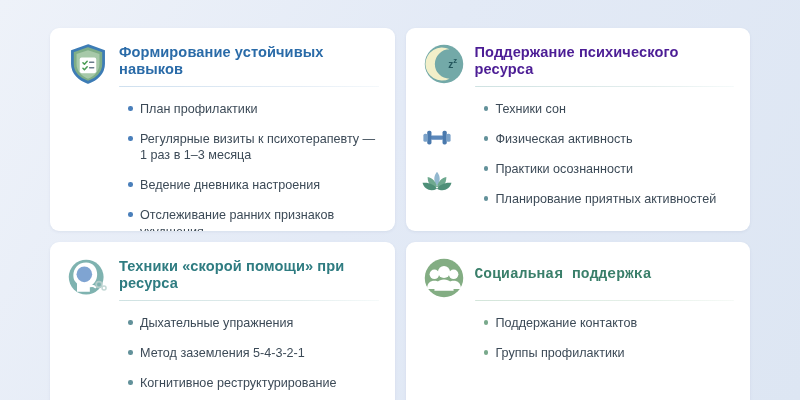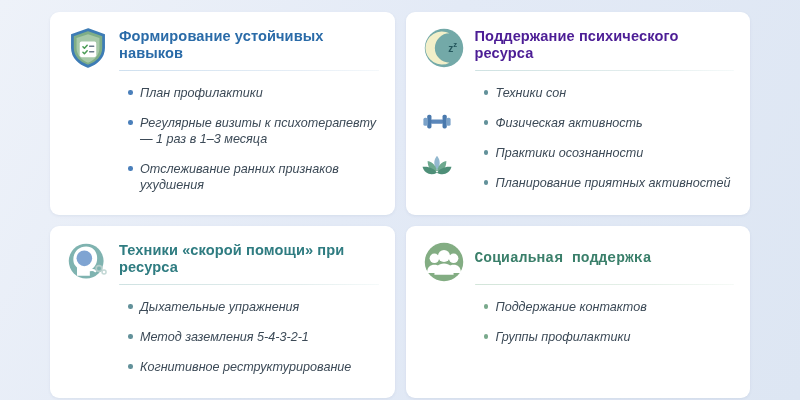--- a/index.html
+++ b/index.html
@@ -3,21 +3,21 @@
 <meta charset="utf-8">
 <style>
   html,body{margin:0;padding:0;}
   body{
     width:800px;height:400px;overflow:hidden;
     font-family:"Liberation Sans","DejaVu Sans",sans-serif;
     background:linear-gradient(120deg,#eef2f9 0%,#e3eaf6 45%,#dde6f3 100%);
   }
   .board{
     position:relative;width:800px;height:400px;box-sizing:border-box;
-    padding:12px 50px;
+    padding:28px 50px;
   }
   .grid{
     display:grid;
     grid-template-columns:1fr 1fr;
     grid-template-rows:203px 172px;
     column-gap:11px;row-gap:11px;
     width:700px;height:386px;
   }
   .card{
     position:relative;background:#ffffff;border-radius:9px;
@@ -40,21 +40,21 @@
   .c-green .head-title{color:#3a7f6a;font-family:Liberation Mono, monospace;}
 
   .rule{
     height:1px;margin:0 0 0 53px;border-radius:1px;
   }
   .c-blue .rule{background:linear-gradient(90deg,#cfe0ef 0%,#e6eef6 70%,#f4f8fb 100%);}
   .c-teal .rule{background:linear-gradient(90deg,#cfe2e2 0%,#e4eeee 70%,#f5fafa 100%);}
   .c-teal2 .rule{background:linear-gradient(90deg,#cfe2e2 0%,#e4eeee 70%,#f5fafa 100%);}
   .c-green .rule{background:linear-gradient(90deg,#d3e5da 0%,#e7f1ea 70%,#f6faf7 100%);}
 
-  ul.items{list-style:none;margin:0;padding:14px 0 0 62px;font-style:italic;}
+  ul.items{list-style:none;margin:0;padding:14px 0 0 62px;}
   ul.items li{
     position:relative;font-size:12.6px;line-height:1.28;
     color:#3c4a57;margin-bottom:14px;padding-left:12px;
   }
   ul.items li:last-child{margin-bottom:0;}
   ul.items li::before{
     content:"";position:absolute;left:0;top:5px;
     width:4.5px;height:4.5px;border-radius:50%;
   }
   .c-blue ul.items li::before{background:#4a7fba;}
@@ -85,20 +85,21 @@
             <rect x="25" y="21.3" width="6" height="1.7" rx=".8" fill="#6b7c8c"></rect>
             <rect x="25" y="27.3" width="6" height="1.7" rx=".8" fill="#6b7c8c"></rect>
           </svg>
         </span>
         <span class="head-title">Формирование устойчивых навыков</span>
       </div>
       <div class="rule"></div>
       <ul class="items">
         <li>План профилактики</li>
         <li>Регулярные визиты к психотерапевту — 1 раз в 1–3 месяца</li>
+        <li>Ведение дневника настроения</li>
         <li>Отслеживание ранних признаков ухудшения</li>
       </ul>
     </div>
 
     <div class="card c-teal">
       <div class="card-head">
         <span class="head-icon">
           <svg viewBox="0 0 48 48" width="44" height="44">
             <circle cx="24" cy="24" r="21" fill="#73a9a8"></circle>
             <path d="M30 8 A18 18 0 1 0 30 40 A15 15 0 1 1 30 8 Z" fill="#f2efc9"></path>

